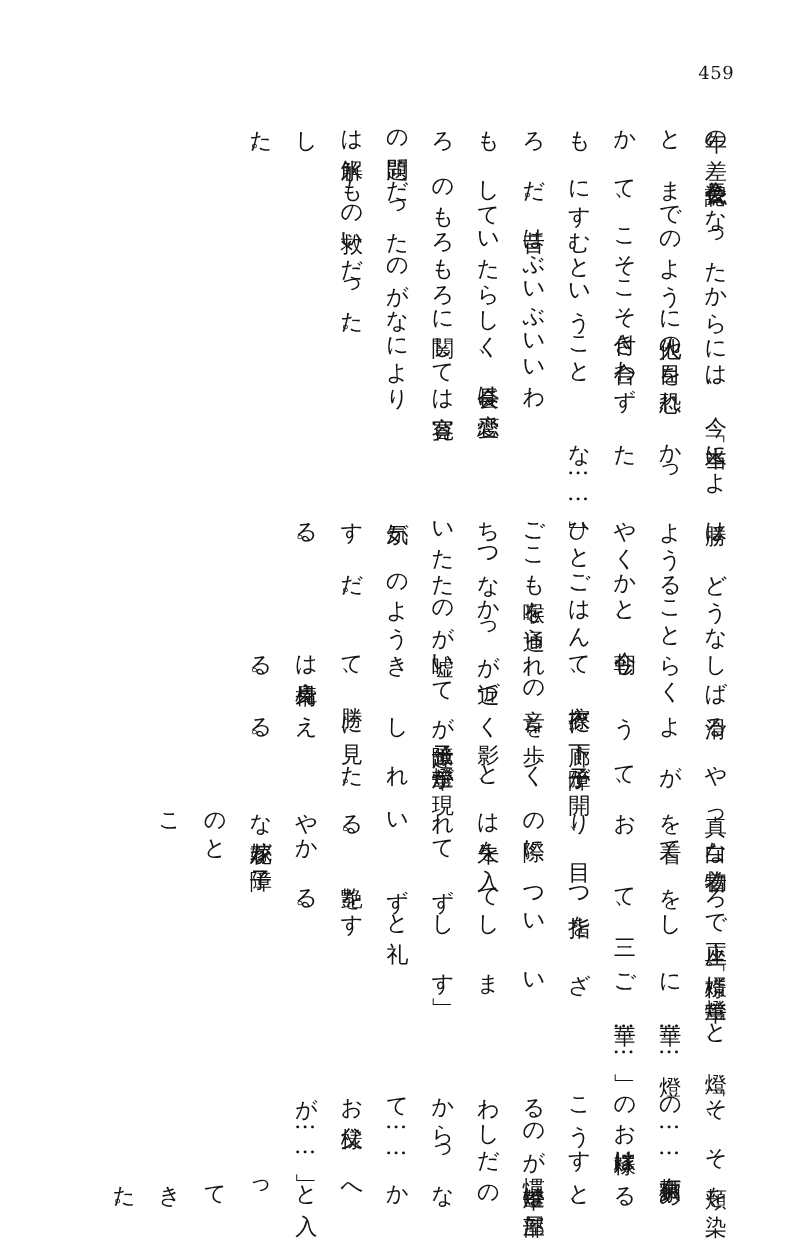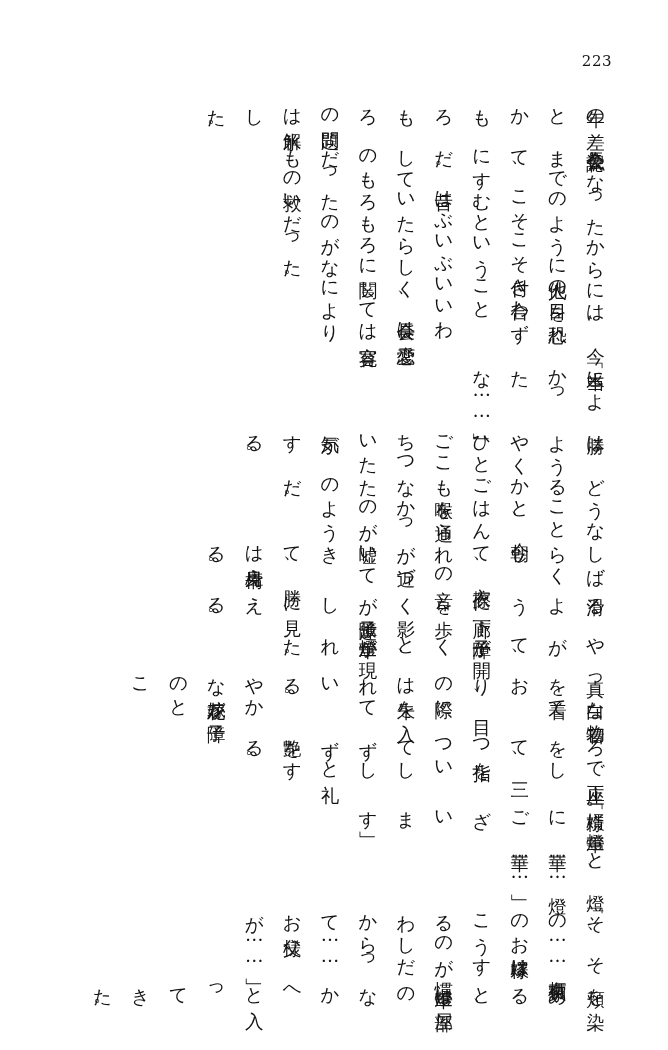--- a/index.html
+++ b/index.html
@@ -58,21 +58,21 @@
   }
   #body-text > .para {
     margin-left: 0;
   }
 </style>
 </head>
 <body>
 
 <div id="page">
 
-  <div id="page-number">223</div>
+  <div id="page-number">459</div>
 
   <div id="body-text">
     <p class="para">年の差とかもろもろの問題は氷解した。</p>
     <p class="para">会長公認となったからには、今までのように他人の目を恐れて、こそこそ付き合わずにすむということだ。昔はぶいぶいいわしていたらしく、会長は恋愛のもろもろに関しては寛容だったのがなによりもの救いだった。</p>
     <p class="para indent">「本当によかったな……」</p>
     <p class="para">勝はようやくひとごこちついた気がする。</p>
     <p class="para">どうなることかと、今朝ごはんも喉を通らなかったのが嘘のようだ。</p>
     <p class="para">しばらくして、衣擦れの音が近づいてきて、勝は身構える。</p>
     <p class="para">滑るように廊下を歩く影が障子越しに見える。</p>
     <p class="para">やがて、障子が開くと、燈華が現れた。</p>

